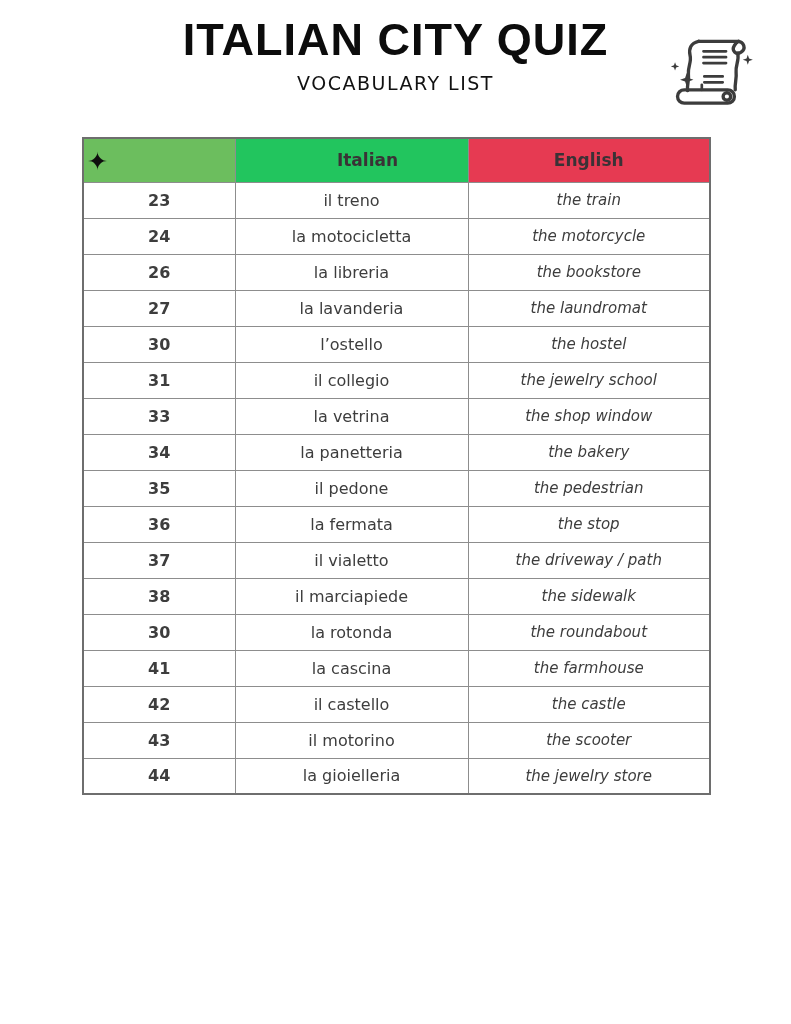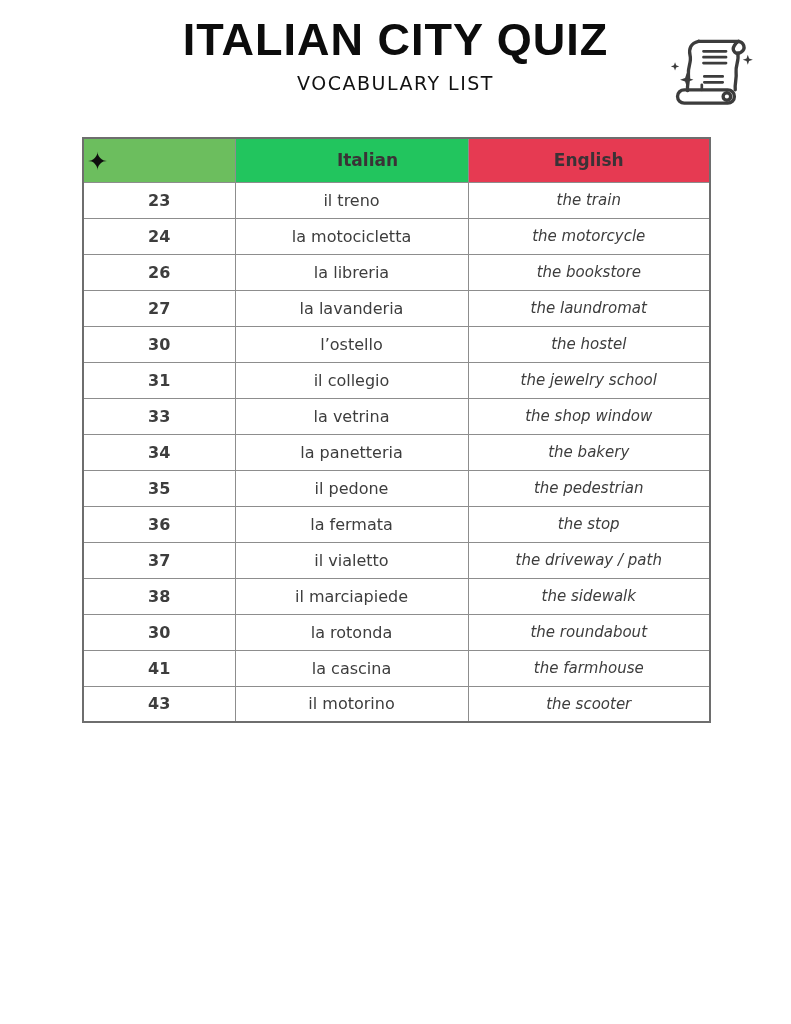--- a/index.html
+++ b/index.html
@@ -167,20 +167,30 @@
           <td class="cell-number">30</td>
           <td class="cell-italian">la rotonda</td>
           <td class="cell-english">the roundabout</td>
         </tr>
         <tr>
           <td class="cell-number">41</td>
           <td class="cell-italian">la cascina</td>
           <td class="cell-english">the farmhouse</td>
         </tr>
         <tr>
+          <td class="cell-number">42</td>
+          <td class="cell-italian">il castello</td>
+          <td class="cell-english">the castle</td>
+        </tr>
+        <tr>
           <td class="cell-number">43</td>
           <td class="cell-italian">il motorino</td>
           <td class="cell-english">the scooter</td>
+        </tr>
+        <tr>
+          <td class="cell-number">44</td>
+          <td class="cell-italian">la gioielleria</td>
+          <td class="cell-english">the jewelry store</td>
         </tr>
       </tbody>
   </table>
 
 </div>
 
 </body></html>

